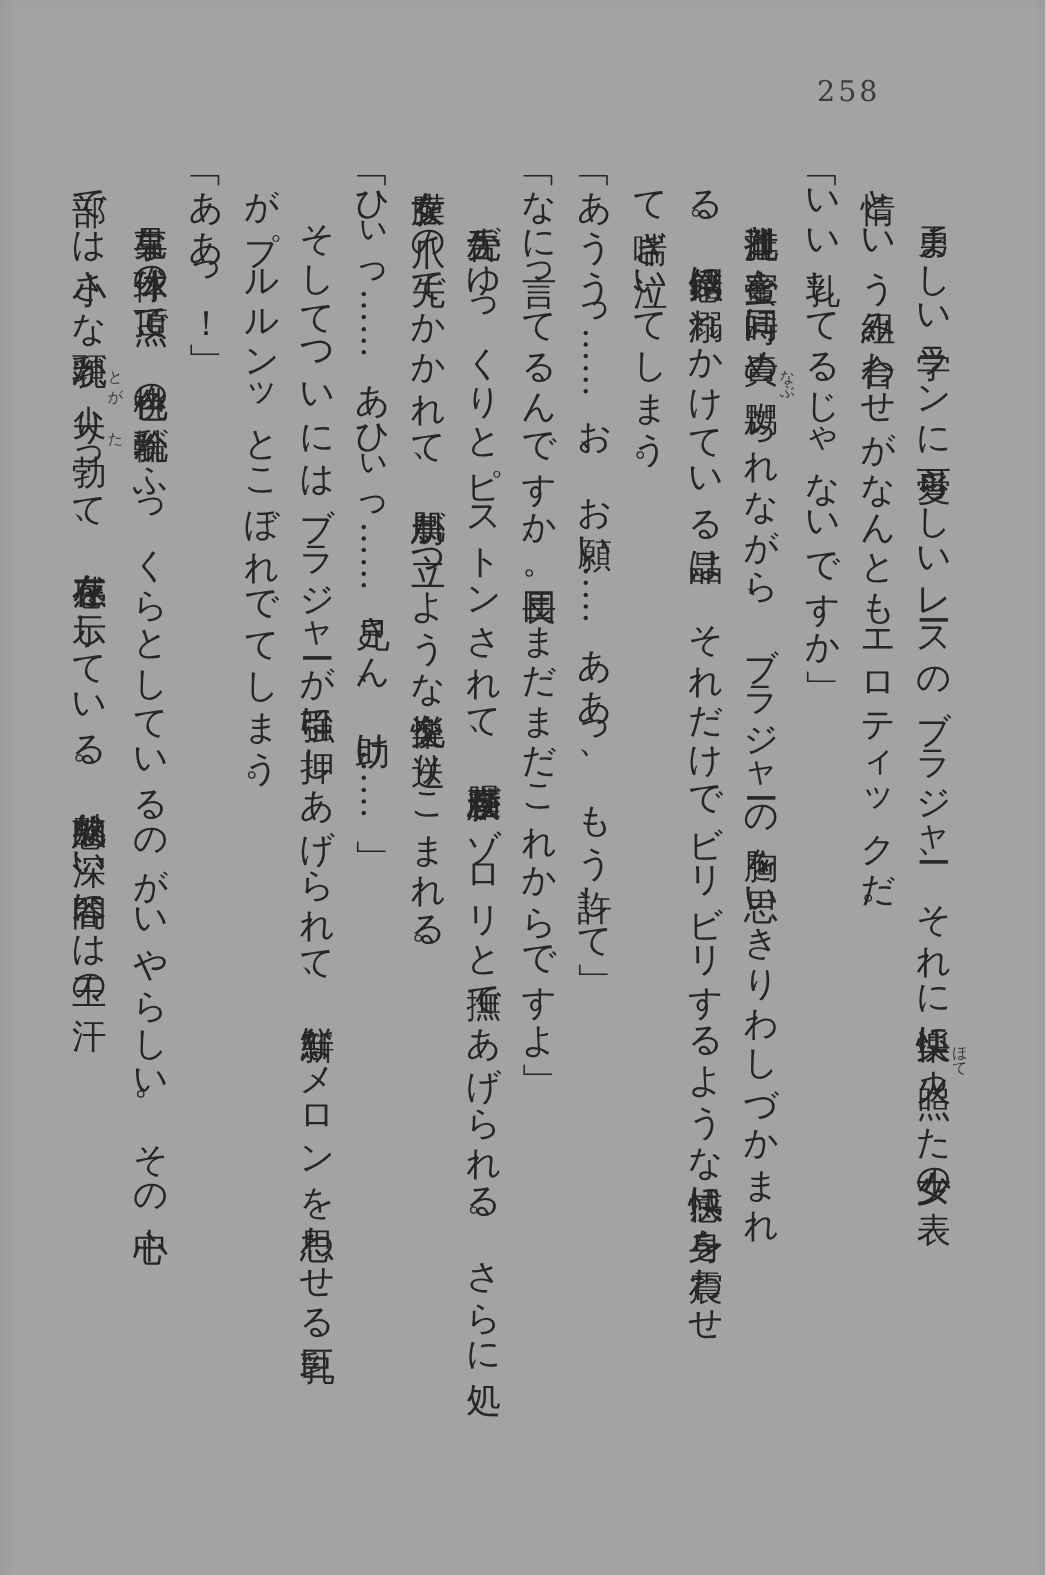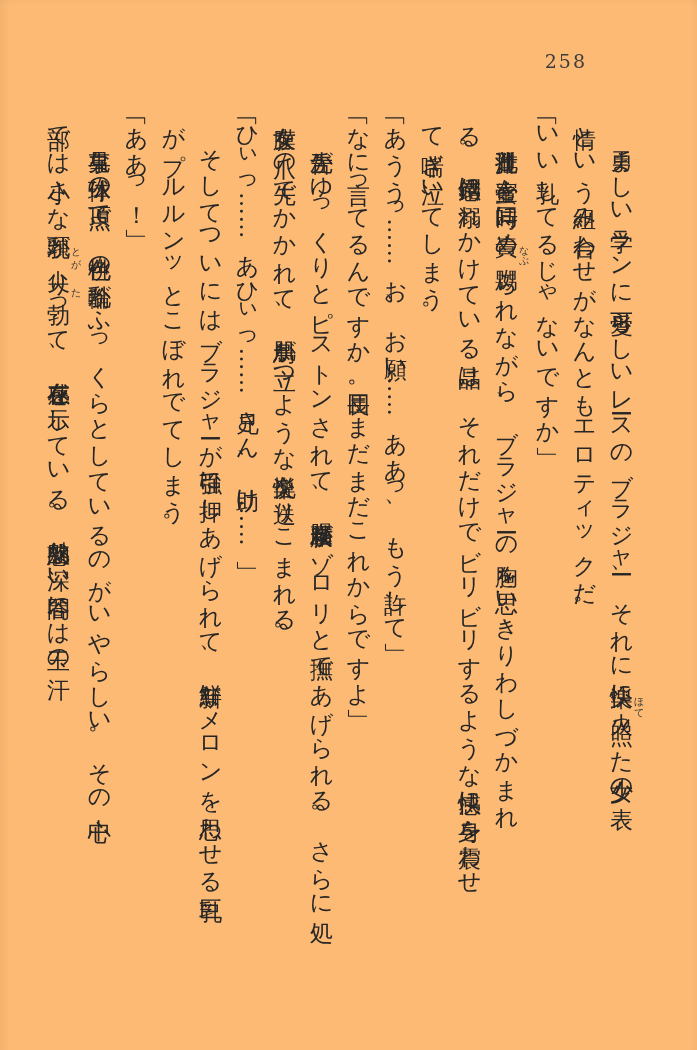--- a/index.html
+++ b/index.html
@@ -6,21 +6,21 @@
     margin: 0;
     padding: 0;
     width: 697px;
     height: 1050px;
     background: #f6f6f4;
   }
   .page {
     position: relative;
     width: 697px;
     height: 1050px;
-    background: #fdba74;
+    background: #a3a3a3;
     overflow: hidden;
     font-family: "DejaVu Serif", "Liberation Serif", serif;
   }
   
   .page::before {
     content: "";
     position: absolute;
     inset: 0;
     pointer-events: none;
     background:

